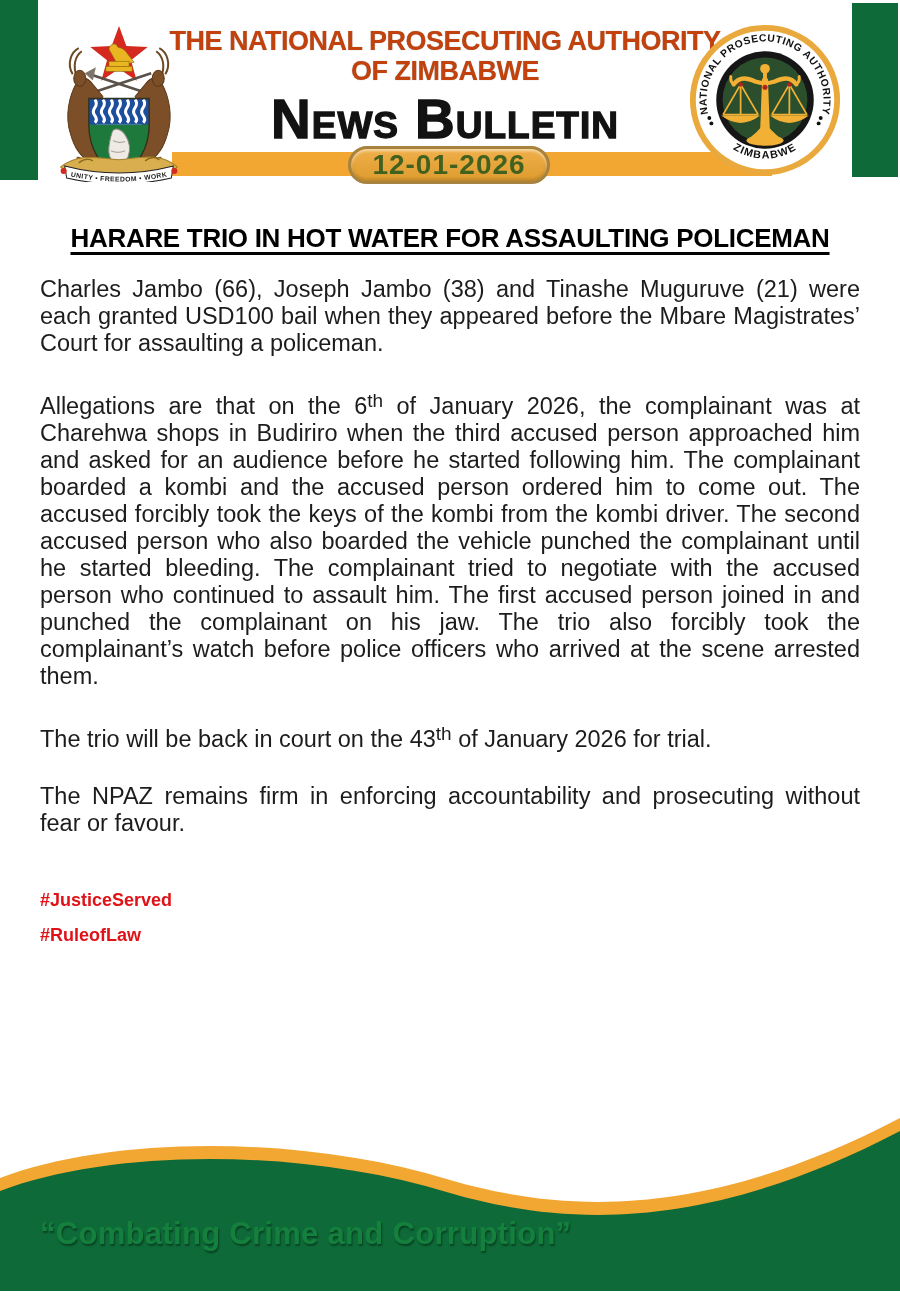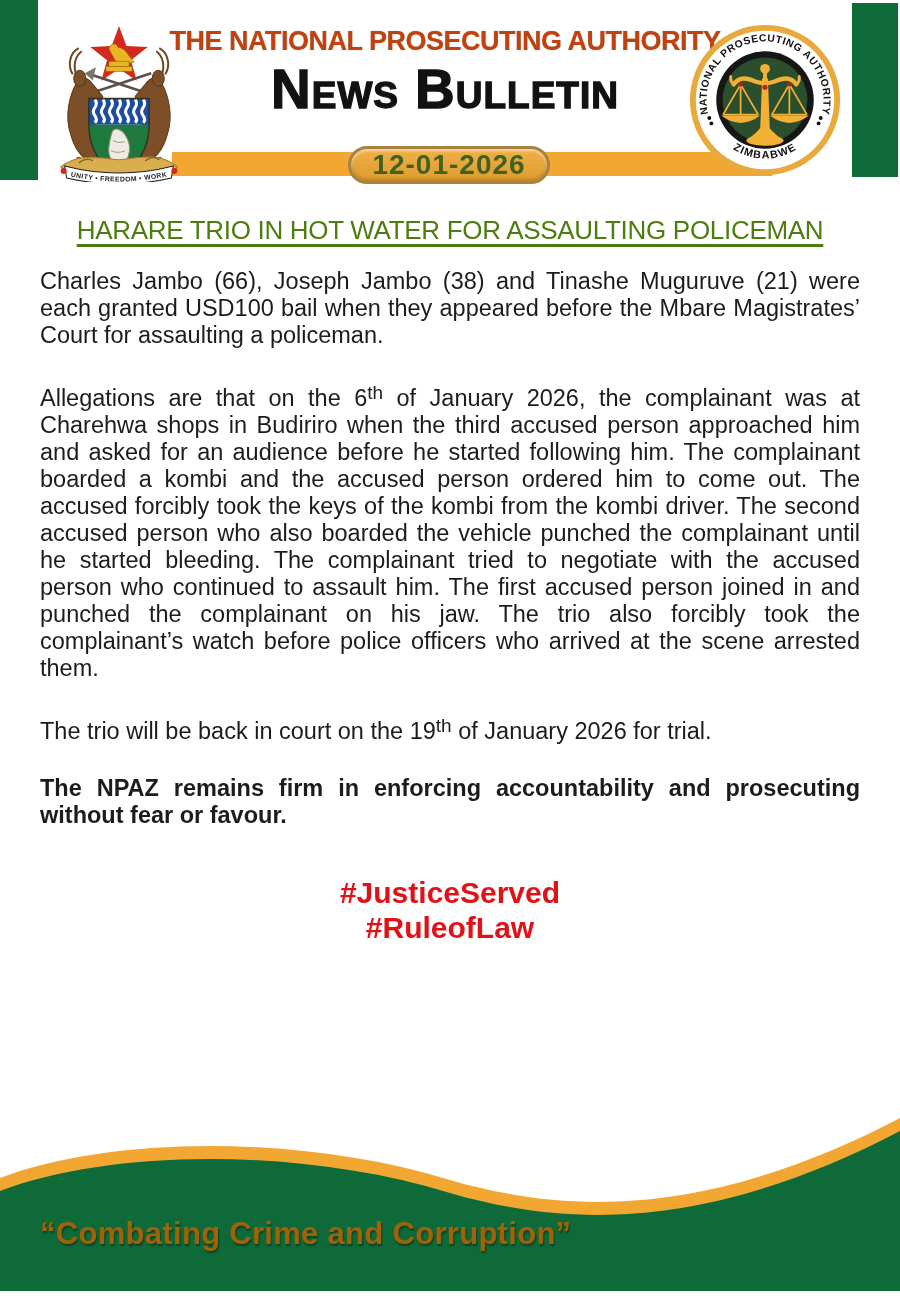--- a/index.html
+++ b/index.html
@@ -23,32 +23,32 @@
   .bulletin-line .gap{display:inline-block;width:16px;}
   .date-badge{
     position:absolute;left:348px;top:146px;width:196px;height:32px;border-radius:19px;
     background:linear-gradient(#EFAF49,#DE9C2F);border:3px solid #A8823F;
     box-shadow:inset 0 2px 3px rgba(255,255,255,.55), inset 0 -2px 3px rgba(120,80,20,.35);
     display:flex;align-items:center;justify-content:center;
     font-size:28px;font-weight:bold;color:#41611E;letter-spacing:1px;
   }
   
   .content{position:absolute;left:40px;top:207px;width:820px;}
-  .headline{margin:8px 0 22px;text-align:center;font-size:26px;font-weight:normal;color:#4d7c0f;
+  .headline{margin:16px 0 22px;text-align:center;font-size:26px;font-weight:bold;color:#000000;
             letter-spacing:-0.3px;text-decoration:underline;
             text-decoration-thickness:2.5px;text-underline-offset:5px;}
   .content p{margin:0 0 30px;font-size:23.5px;line-height:27px;text-align:justify;}
   .content p.single{text-align:left;}
-  .content p.strong{font-weight:bold;}
+  .content p.strong{font-weight:normal;}
   .sup{font-size:19px;vertical-align:7px;}
-  .hashtags{margin-top:46px;text-align:center;color:#E01217;font-weight:bold;
-            font-size:30px;line-height:35px;}
+  .hashtags{margin-top:46px;color:#E01217;font-weight:bold;
+            font-size:18px;line-height:35px;}
   
   .footer-wave{position:absolute;left:0;top:1100px;width:900px;height:200px;}
-  .slogan{position:absolute;left:40px;top:1216px;color:#a16207;font-weight:bold;font-size:31px;
+  .slogan{position:absolute;left:40px;top:1216px;color:#15803d;font-weight:bold;font-size:31px;
           letter-spacing:0.3px;text-shadow:1px 2px 2px rgba(0,0,0,.4);}
 </style>
 </head>
 <body>
 
 <div class="page">
 
   <div class="bar-left"></div>
   <div class="bar-right"></div>
   <div class="orange-stripe"></div>
@@ -113,20 +113,21 @@
       <text font-size="6.8" font-weight="bold" fill="#1c1c1c" letter-spacing="0.4">
         <textPath href="#mottoPath" xlink:href="#mottoPath" startOffset="50%" text-anchor="middle">UNITY • FREEDOM • WORK</textPath>
       </text>
       <circle cx="15" cy="154" r="3" fill="#D5281E"></circle>
       <circle cx="125" cy="154" r="3" fill="#D5281E"></circle>
     </g>
   </svg>
 
   <div class="title-block">
     <div class="org-line">THE NATIONAL PROSECUTING AUTHORITY</div>
+    <div class="org-line">OF ZIMBABWE</div>
     <div class="bulletin-line">
       <span class="big">N</span><span class="small">EWS</span><span class="gap"></span><span class="big">B</span><span class="small">ULLETIN</span>
     </div>
   </div>
 
   <div class="date-badge">
     <span>12-01-2026</span>
   </div>
 
   <svg class="npa-logo" viewBox="0 0 160 160" xmlns="http://www.w3.org/2000/svg">
@@ -174,21 +175,21 @@
     </g>
   </svg>
 
   <div class="content">
     <h1 class="headline">HARARE TRIO IN HOT WATER FOR ASSAULTING POLICEMAN</h1>
 
     <p><span>Charles Jambo (66), Joseph Jambo (38) and Tinashe Muguruve (21) were each granted USD100 bail when they appeared before the Mbare Magistrates’ Court for assaulting a policeman.</span></p>
 
     <p><span>Allegations are that on the 6</span><span class="sup">th</span><span> of January 2026, the complainant was at Charehwa shops in Budiriro when the third accused person approached him and asked for an audience before he started following him. The complainant boarded a kombi and the accused person ordered him to come out. The accused forcibly took the keys of the kombi from the kombi driver.  The second accused person who also boarded the vehicle punched the complainant until he started bleeding. The complainant tried to negotiate with the accused person who continued to assault him. The first accused person joined in and punched the complainant on his jaw. The trio also forcibly took the complainant’s watch before police officers who arrived at the scene arrested them.</span></p>
 
-    <p class="single"><span>The trio will be back in court on the 19</span><span class="sup">th</span><span> of January 2026 for trial.</span></p>
+    <p class="single"><span>The trio will be back in court on the 43</span><span class="sup">th</span><span> of January 2026 for trial.</span></p>
 
     <p class="strong"><span>The NPAZ remains firm in enforcing accountability and prosecuting without fear or favour.</span></p>
 
     <div class="hashtags">
       <div>#JusticeServed</div>
       <div>#RuleofLaw</div>
     </div>
   </div>
 
   <svg class="footer-wave" viewBox="0 0 900 200" preserveAspectRatio="none" xmlns="http://www.w3.org/2000/svg">

